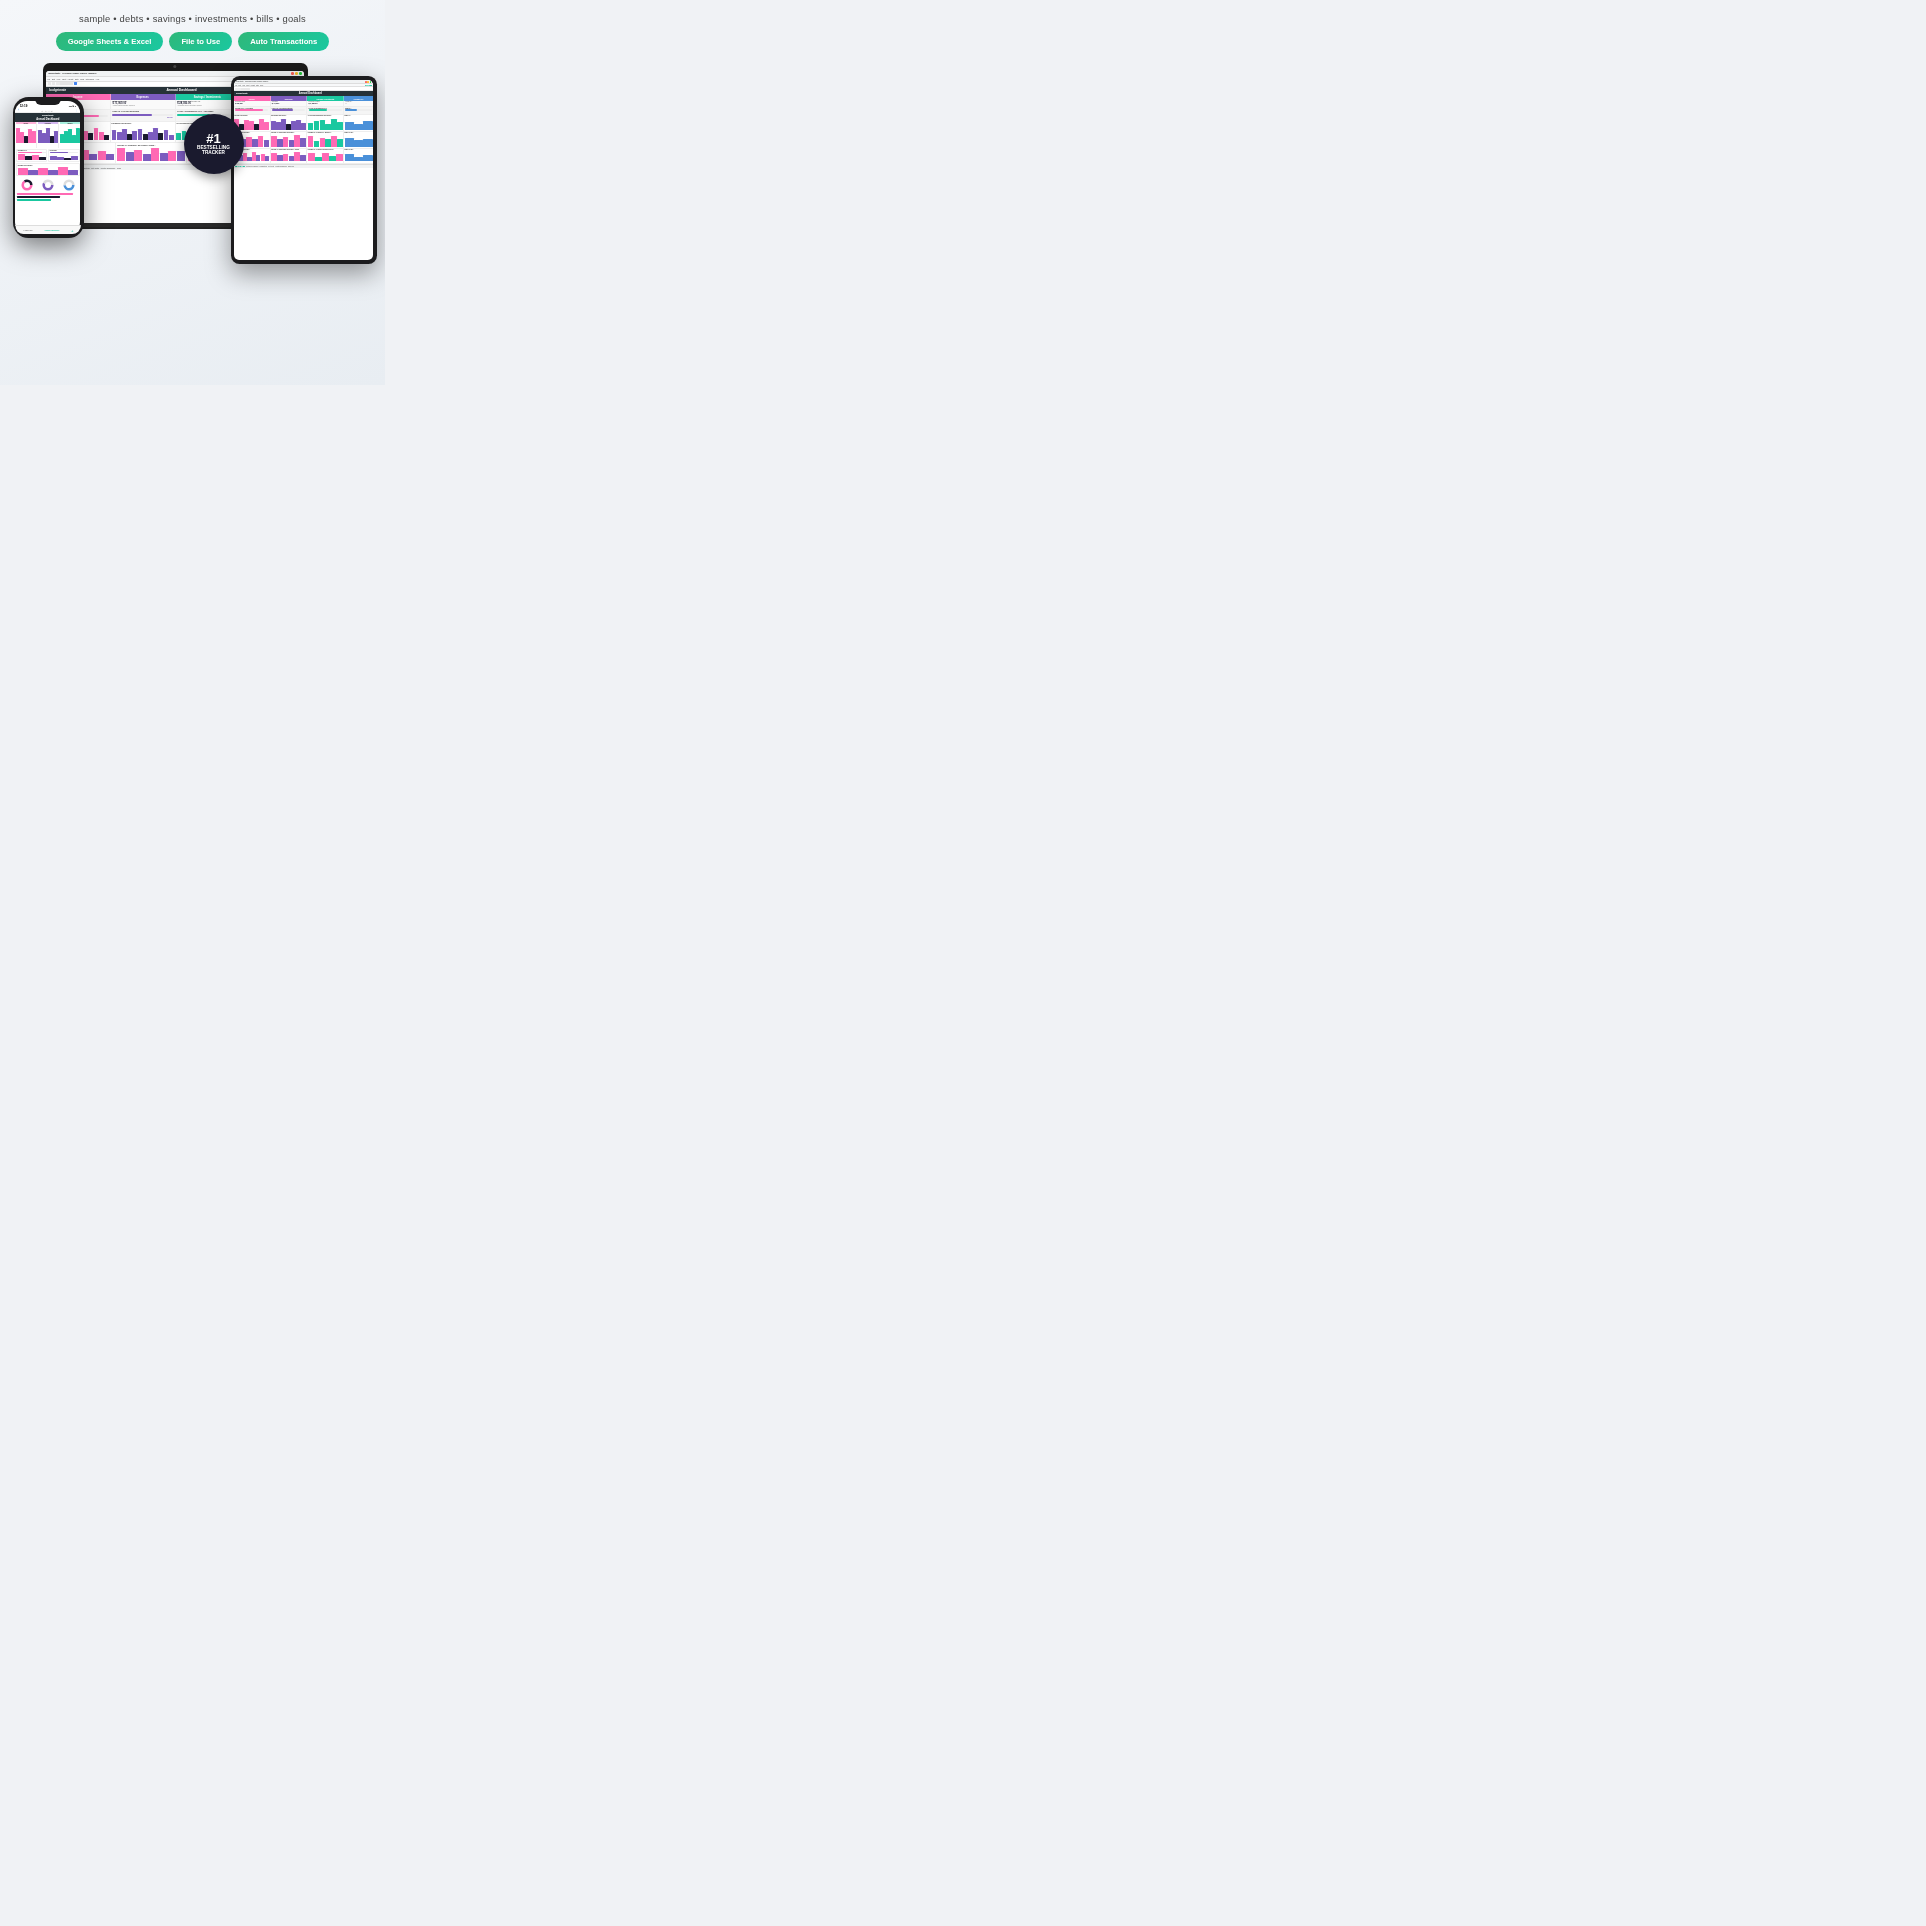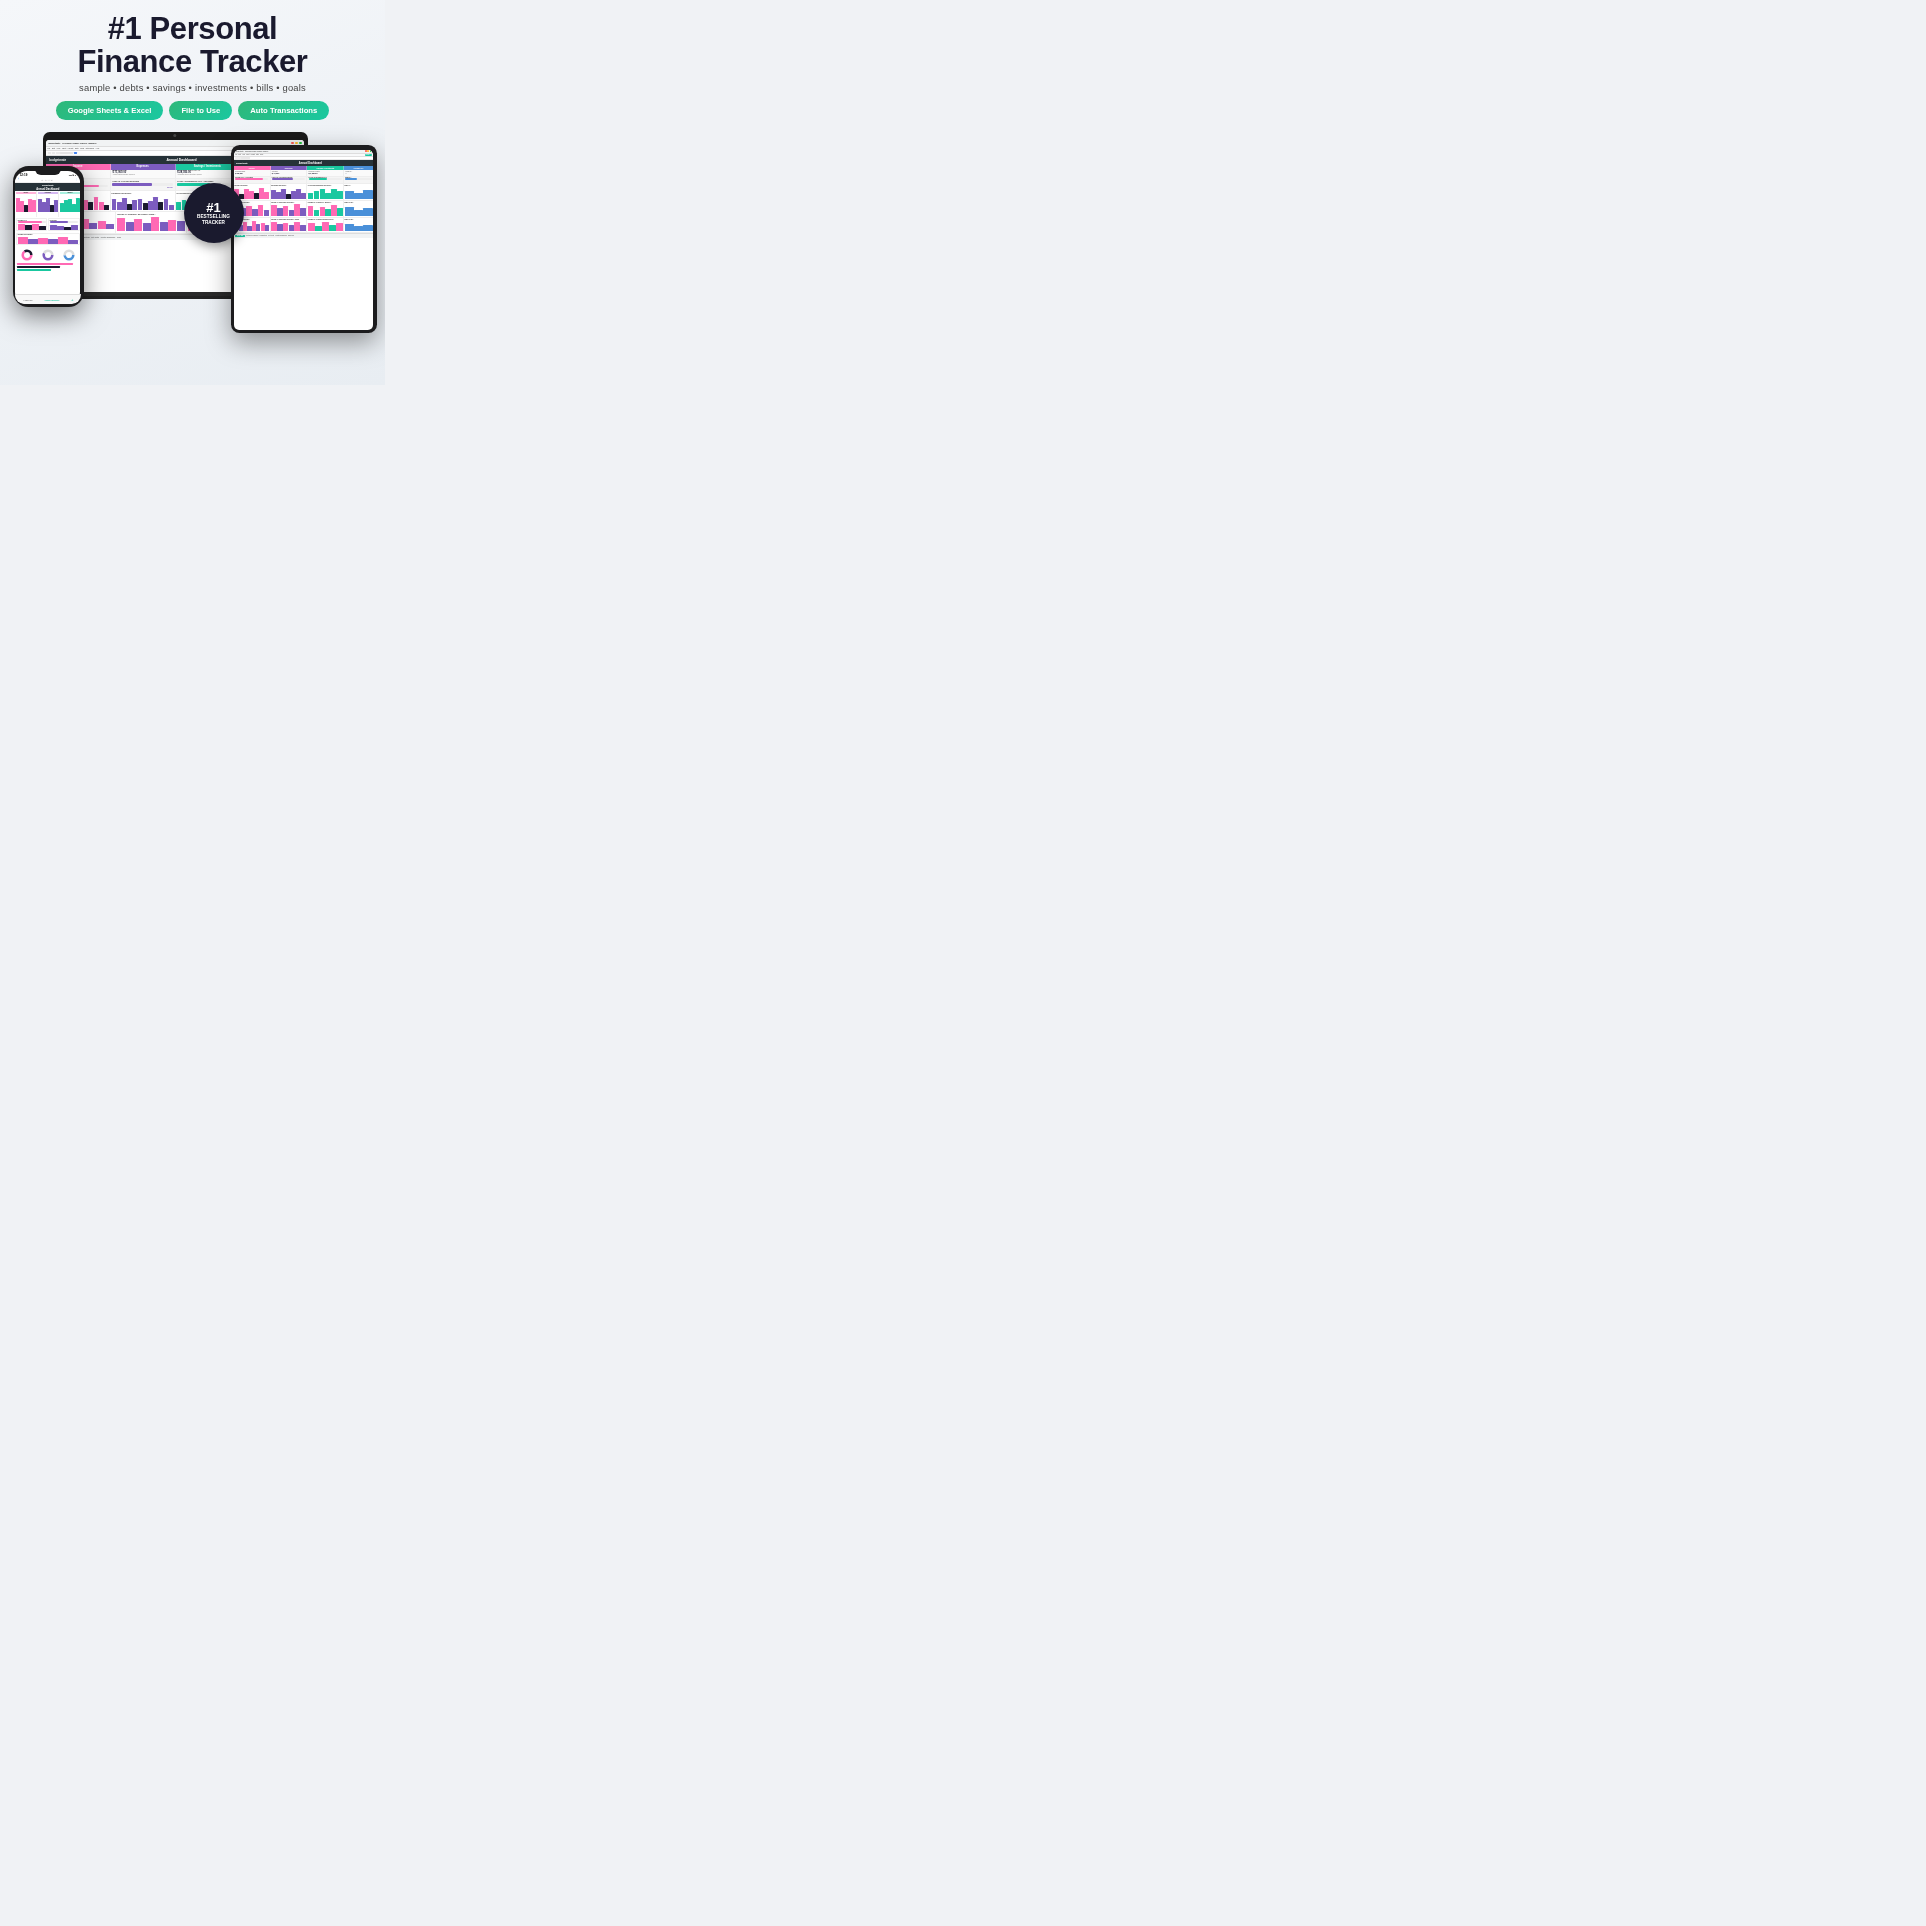--- a/index.html
+++ b/index.html
@@ -239,24 +239,20 @@
       line-height: 1.2;
       font-family: Arial, sans-serif;
       text-align: center;
     }
   </style>
 </head>
 <body>
 
 <div class="page-wrapper">
 
-  <div class="headline">
-    <span class="headline-top">#1 Personal</span>
-    <span class="headline-bottom">Finance Tracker</span>
-  </div>
 
   <div class="subtitle">sample • debts • savings • investments • bills • goals</div>
 
   <div class="badges">
     <div class="badge">Google Sheets &amp; Excel</div>
     <div class="badge">File to Use</div>
     <div class="badge">Auto Transactions</div>
   </div>
 
   <div class="devices-container">

